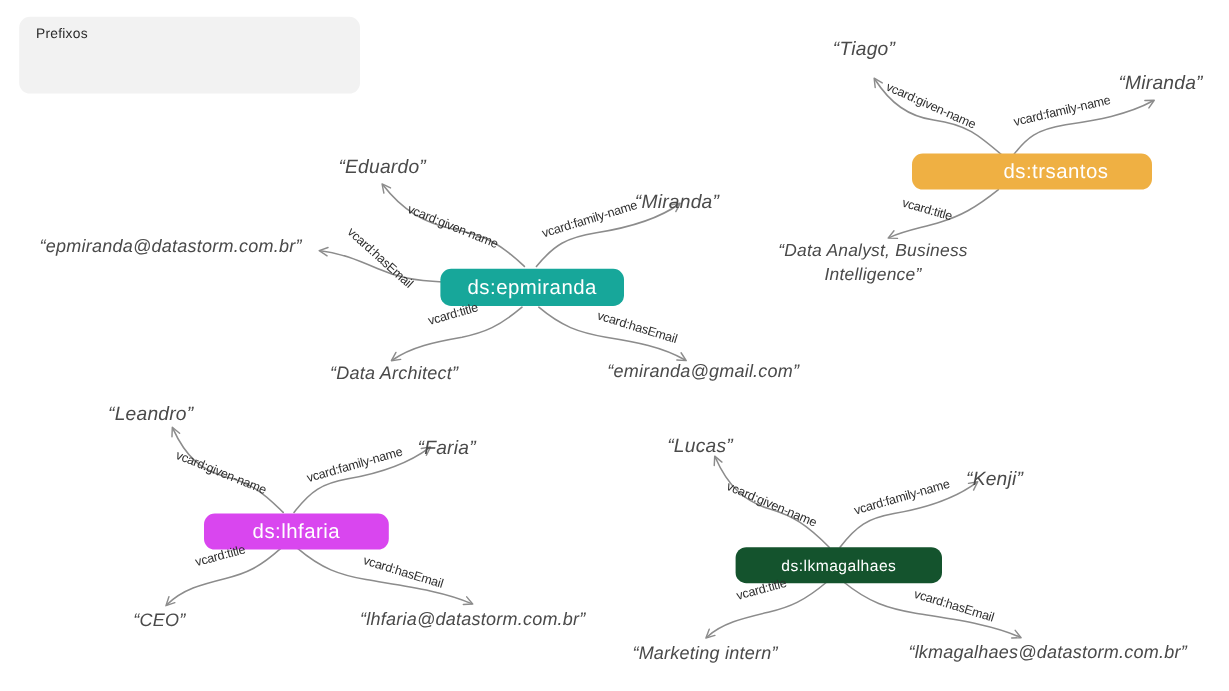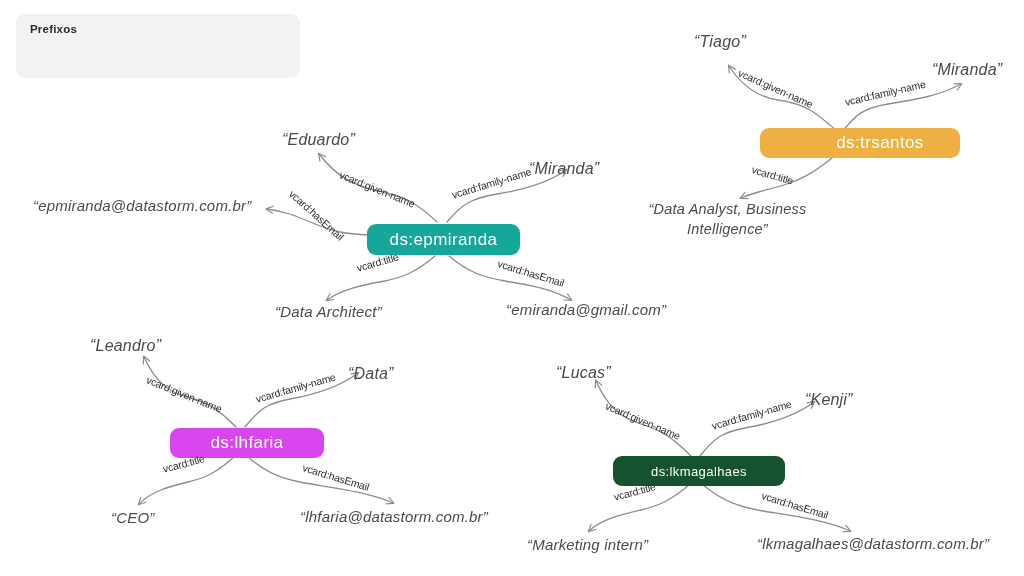--- a/index.html
+++ b/index.html
@@ -12,21 +12,21 @@
   }
   #canvas{position:absolute;inset:0;width:1024px;height:576px;}
 
   
   .prefix-box{
     position:absolute;left:16px;top:14px;width:284px;height:64px;
     background:#f2f2f2;border-radius:9px;
     box-sizing:border-box;padding:9px 14px 0 14px;
   }
   .prefix-title{
-    font-size:11.5px;font-weight:bold;color:#2b2b2b;
+    font-size:11.5px;font-weight:normal;color:#2b2b2b;
     letter-spacing:.2px;margin-bottom:5px;
   }
   .prefix-row{display:flex;align-items:baseline;margin-top:2px;}
   .prefix-key{
     font-size:10.5px;font-weight:bold;color:#3a3a3a;
     width:56px;flex:0 0 56px;letter-spacing:.2px;
   }
   .prefix-uri{
     font-size:10.5px;color:#8d8d8d;letter-spacing:.1px;
     font-family:"Liberation Sans", sans-serif;
@@ -117,21 +117,21 @@
   <span>Intelligence”</span>
 </div>
 
 <div class="literal" style="left:282px;top:131px;font-size:16px;">“Eduardo”</div>
 <div class="literal" style="left:529px;top:160px;font-size:16px;">“Miranda”</div>
 <div class="literal" style="left:33px;top:197px;font-size:15px;">“epmiranda@datastorm.com.br”</div>
 <div class="literal" style="left:275px;top:303px;font-size:15px;">“Data Architect”</div>
 <div class="literal" style="left:506px;top:301px;font-size:15px;">“emiranda@gmail.com”</div>
 
 <div class="literal" style="left:90px;top:337px;font-size:16px;">“Leandro”</div>
-<div class="literal" style="left:348px;top:365px;font-size:16px;">“Data”</div>
+<div class="literal" style="left:348px;top:365px;font-size:16px;">“Faria”</div>
 <div class="literal" style="left:111px;top:509px;font-size:15px;">“CEO”</div>
 <div class="literal" style="left:300px;top:508px;font-size:15px;">“lhfaria@datastorm.com.br”</div>
 
 <div class="literal" style="left:556px;top:364px;font-size:16px;">“Lucas”</div>
 <div class="literal" style="left:805px;top:391px;font-size:16px;">“Kenji”</div>
 <div class="literal" style="left:527px;top:536px;font-size:15px;">“Marketing intern”</div>
 <div class="literal" style="left:757px;top:535px;font-size:15px;">“lkmagalhaes@datastorm.com.br”</div>
 
 <div class="edge-label" style="left:739px;top:66px;transform:rotate(24deg);">vcard:given-name</div>
 <div class="edge-label" style="left:845px;top:96px;transform:rotate(-13deg);">vcard:family-name</div>

